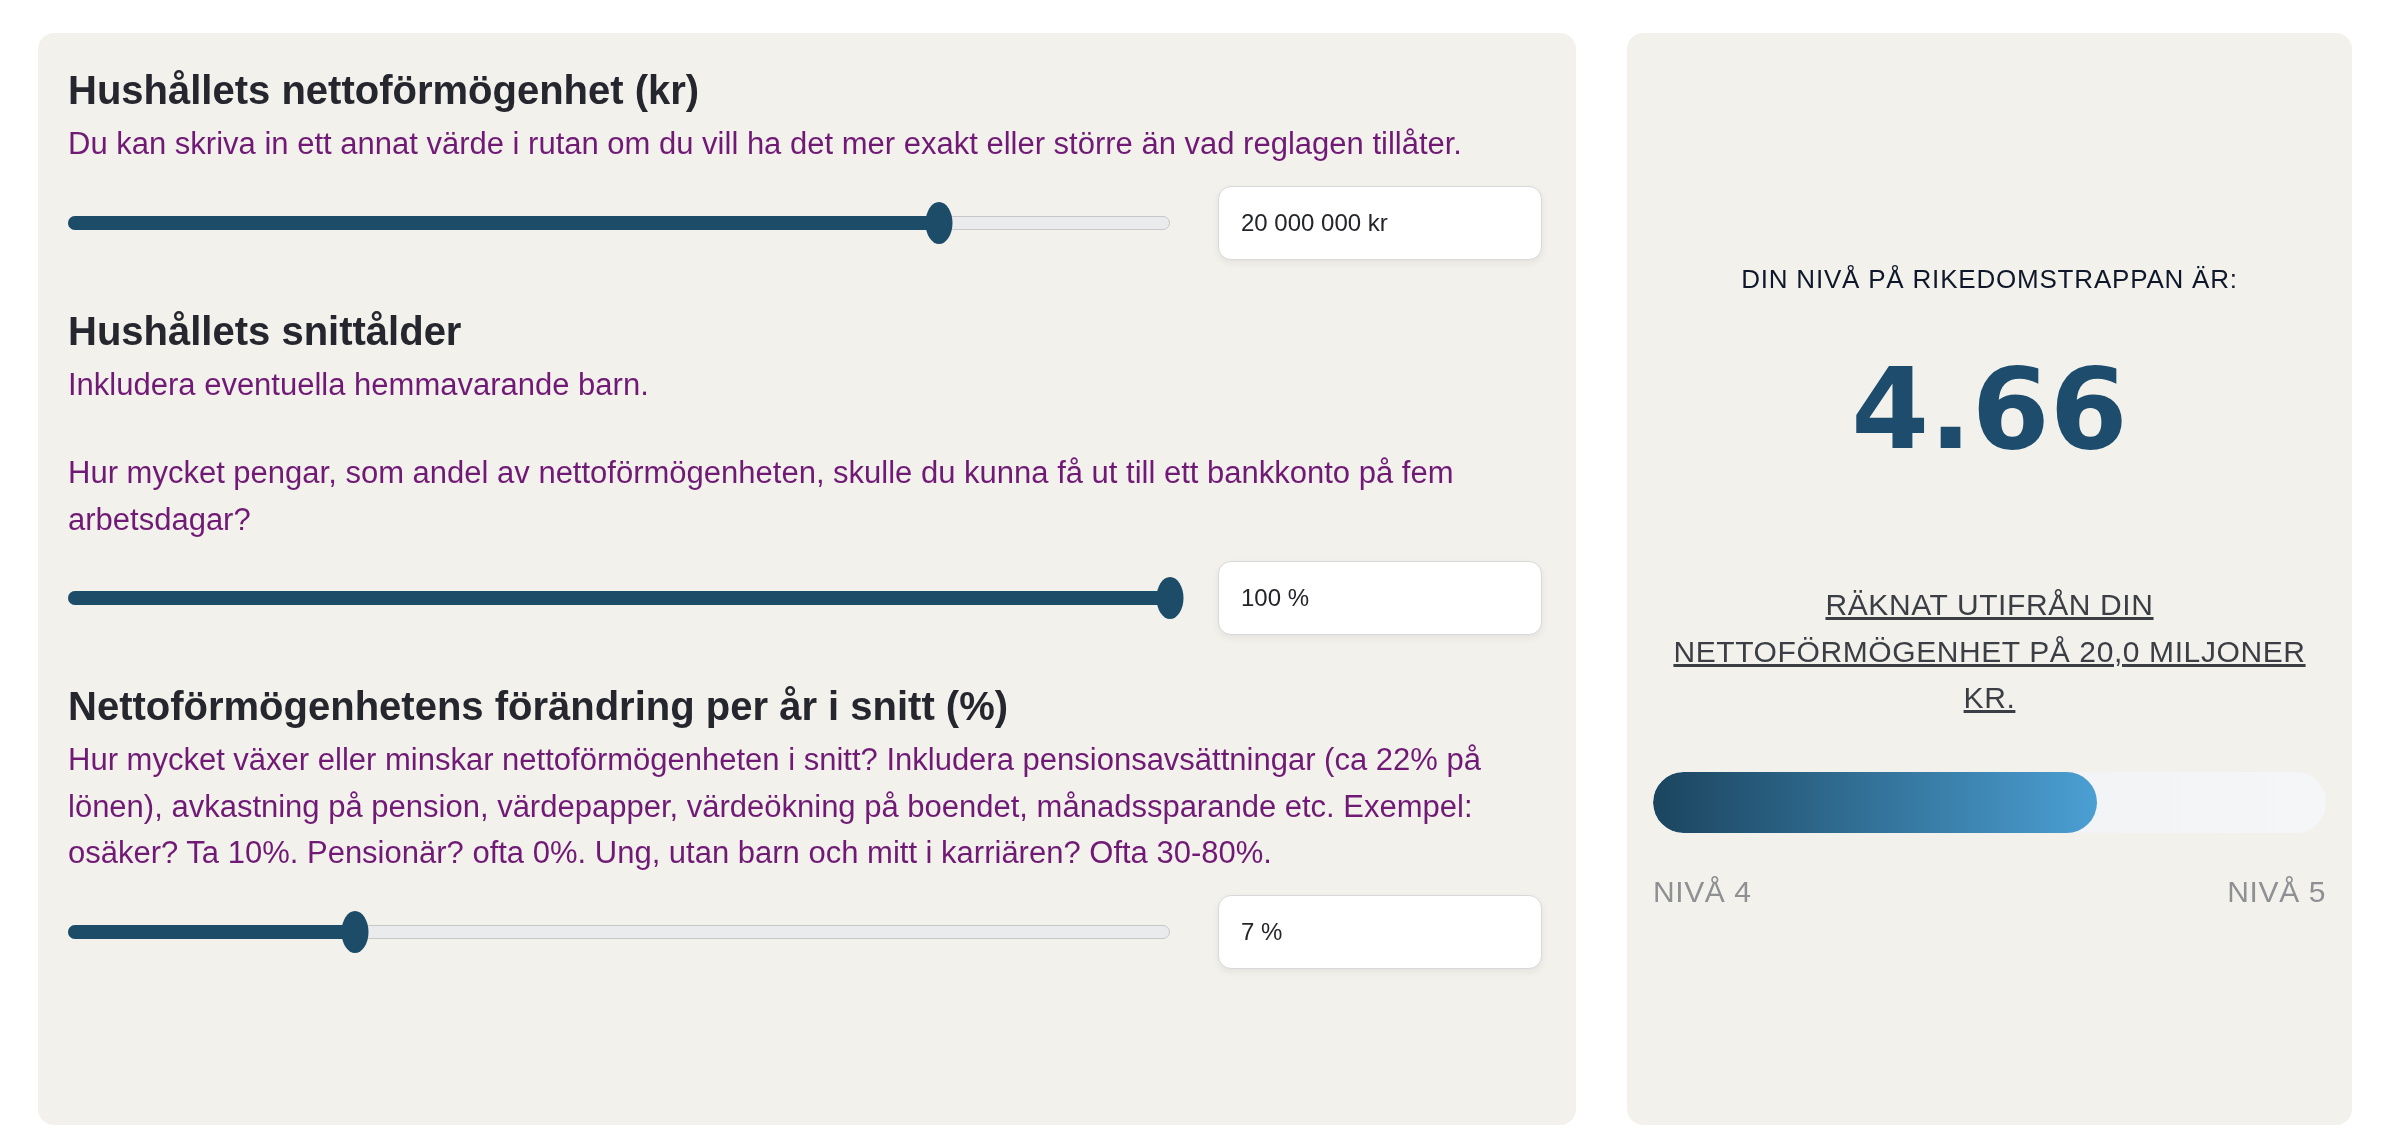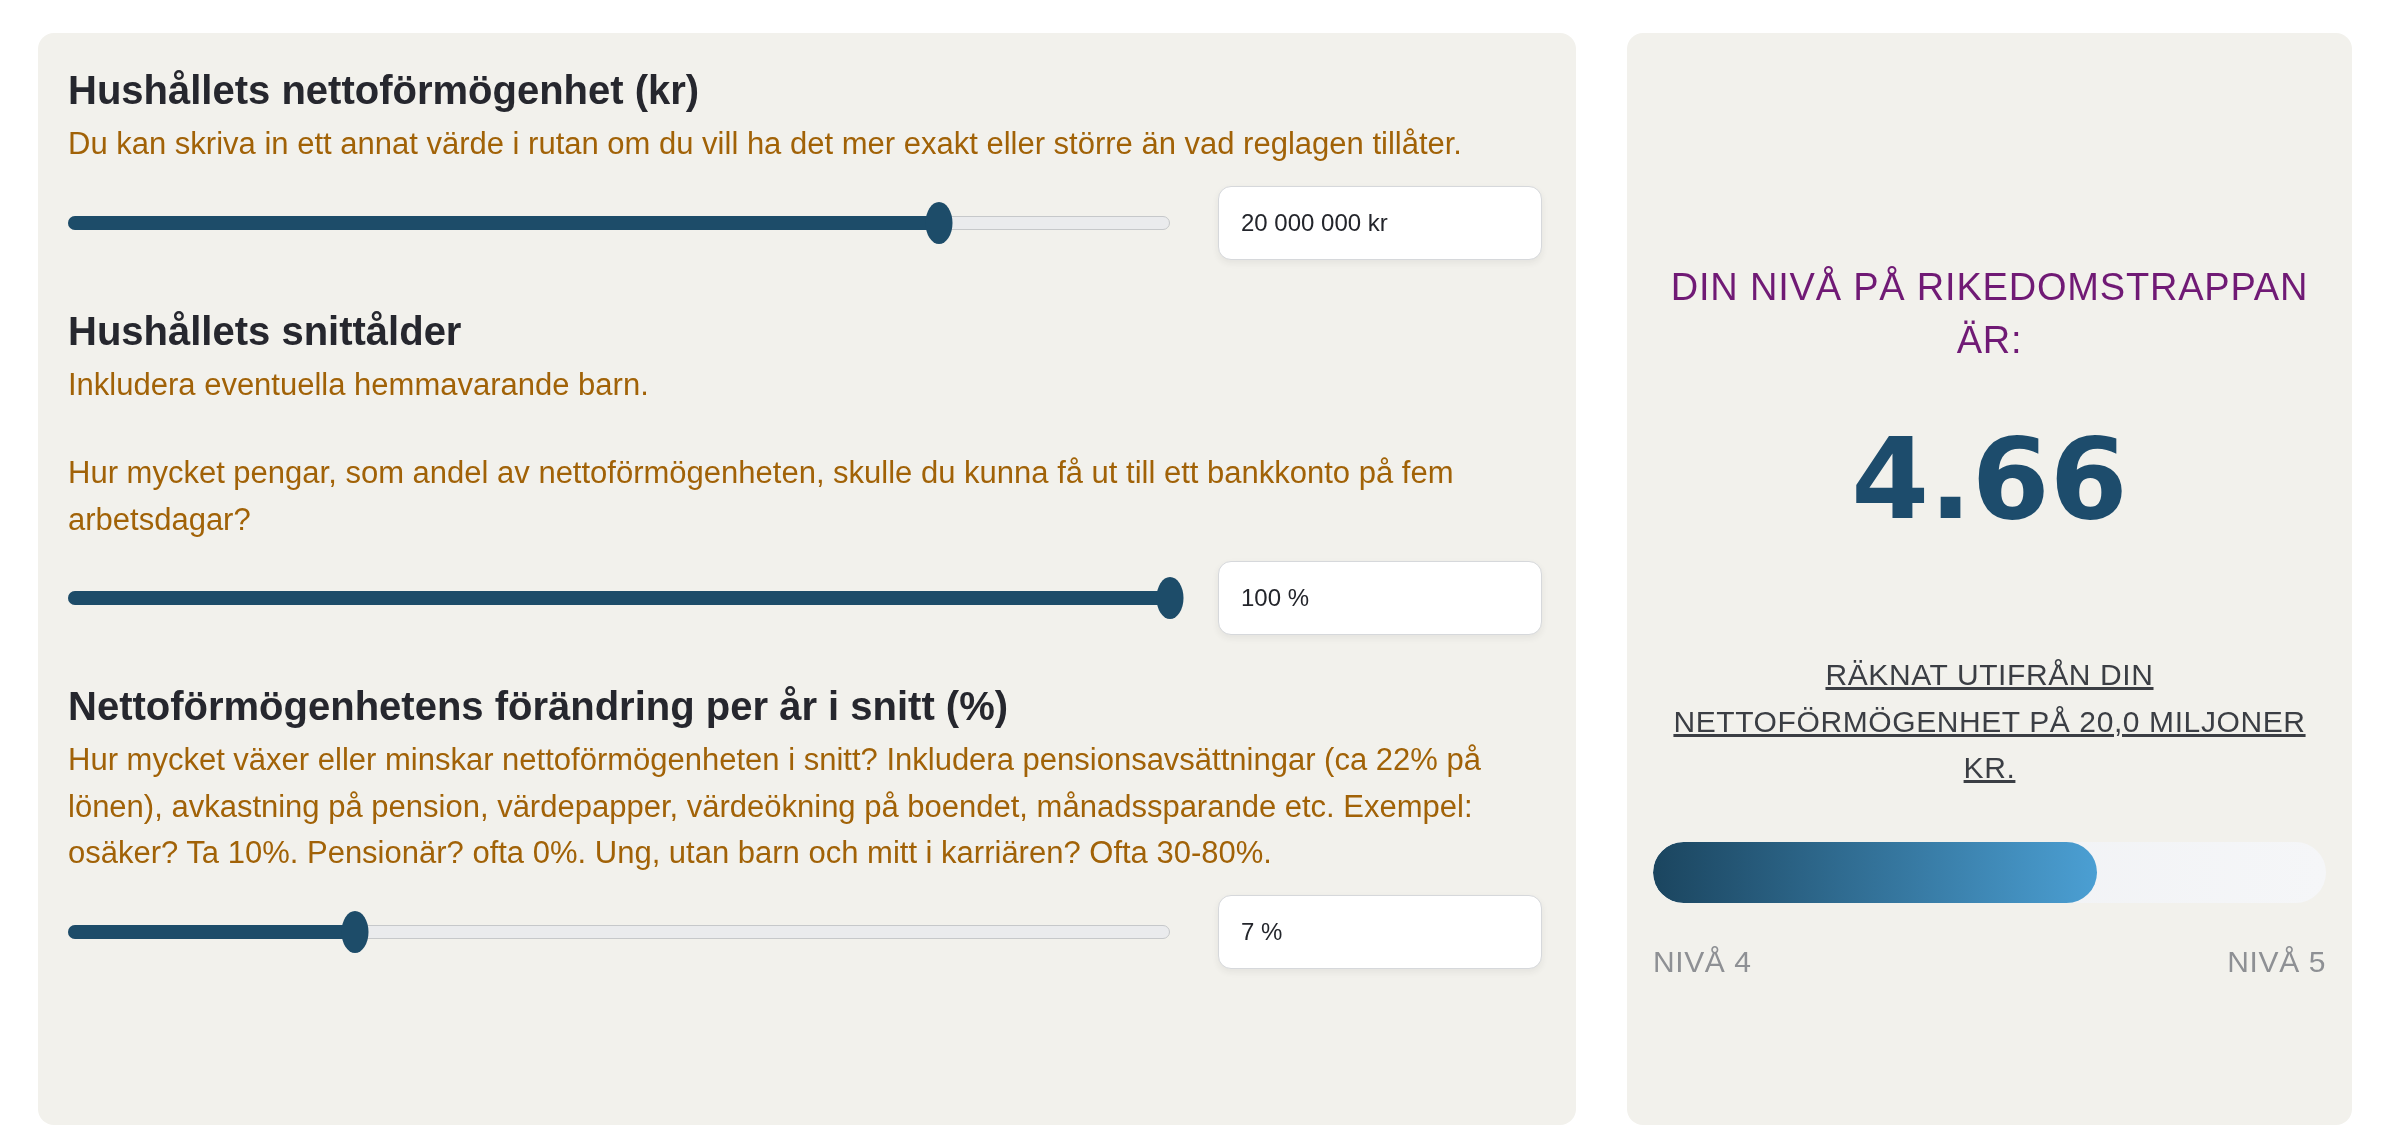--- a/index.html
+++ b/index.html
@@ -35,21 +35,21 @@
   .section { margin-bottom: 42px; }
   .section-title {
     font-size: 40px;
     font-weight: 700;
     color: #26272e;
     line-height: 1.25;
     margin: 0 0 6px 0;
   }
   .section-desc {
     font-size: 31px;
-    color: #a16207;
+    color: #701a75;
     line-height: 1.5;
     margin: 0 0 14px 0;
     max-width: 1474px;
   }
   .control-row {
     display: flex;
     align-items: center;
     justify-content: space-between;
     height: 82px;
   }
@@ -92,22 +92,22 @@
     background: #ffffff;
     font-family: "Liberation Sans", sans-serif;
     font-size: 24px;
     color: #23252b;
     padding: 0 22px;
     box-shadow: 0 3px 7px rgba(40,40,40,0.07);
     outline: none;
   }
   
   .result-heading {
-    font-size: 38px;
-    color: #701a75;
+    font-size: 26px;
+    color: #0f172a;
     letter-spacing: 0.8px;
     line-height: 1.4;
     text-align: center;
   }
   .result-value {
     font-family: "DejaVu Sans", sans-serif;
     font-size: 112px;
     font-weight: 700;
     color: #1d4c6c;
     line-height: 1.15;

